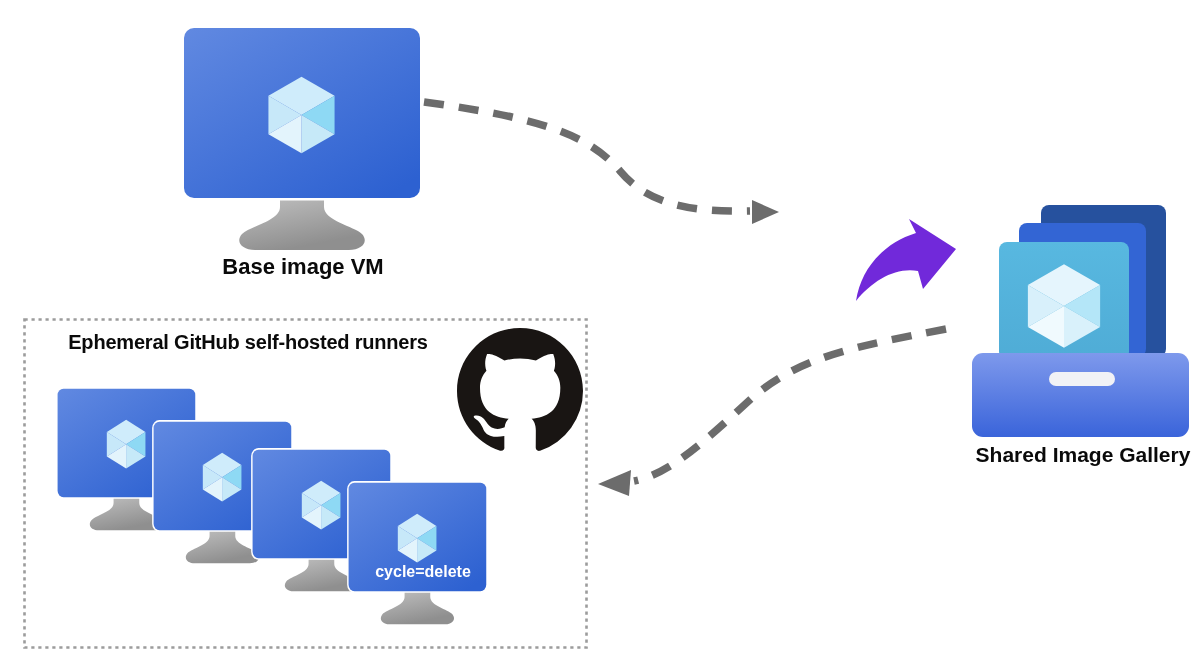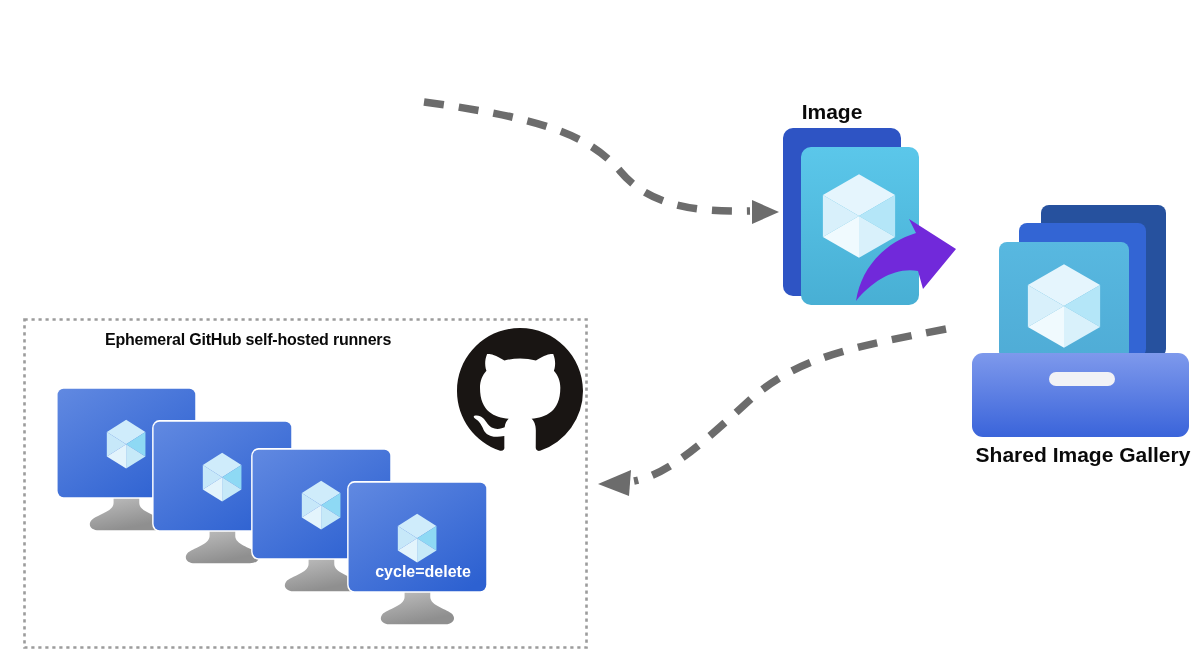--- a/index.html
+++ b/index.html
@@ -6,21 +6,21 @@
   .canvas{
     position:relative;width:1193px;height:669px;background:#ffffff;overflow:hidden;
     font-family:"Liberation Sans","DejaVu Sans",sans-serif;color:#0a0a0a;
   }
   .abs{position:absolute;}
   .label{
     font-size:21px;font-weight:600;text-align:center;white-space:nowrap;
     color:#0a0a0a;line-height:1.15;
   }
   .box-title{
-    font-size:16px;font-weight:600;text-align:center;white-space:nowrap;
+    font-size:20px;font-weight:600;text-align:center;white-space:nowrap;
     letter-spacing:-0.2px;color:#0a0a0a;
   }
   .vm-tag{
     font-size:16px;font-weight:600;color:#ffffff;text-align:center;white-space:nowrap;
   }
   svg{display:block;overflow:visible;}
   .overlay{pointer-events:none;}
 </style>
 </head>
 <body>
@@ -67,29 +67,27 @@
       </g>
 
       <g id="vmShape">
         <path d="M97 155 H141 V180 C141 194 171 199 179 207 C186 215 179 223 166 223 H72 C59 223 52 215 59 207 C67 199 97 194 97 180 Z" fill="url(#standGrad)" stroke="#ffffff" stroke-width="5" paint-order="stroke"></path>
         <rect x="1" y="1" width="236" height="170" rx="10" fill="url(#screenGrad)" stroke="#ffffff" stroke-width="5" paint-order="stroke"></rect>
         <use href="#cube" transform="translate(118.5,88) scale(0.87)"></use>
       </g>
     </defs>
   </svg>
 
+  <div class="abs" style="left:183px;top:27px;width:240px;height:260px">
+    <svg width="240" height="235" viewBox="0 0 240 235">
+      <use href="#vmShape"></use>
+    </svg>
+    <div class="abs label" style="left:0;top:227px;width:240px;font-size:22px">Base image VM</div>
+  </div>
 
-  <div class="abs" style="left:782px;top:100px;width:145px;height:210px">
-    <div class="abs label" style="left:-10px;top:0;width:120px">Image</div>
-    <svg class="abs" style="left:1px;top:26px" width="145" height="184" viewBox="0 0 145 184">
-      <rect x="0" y="2" width="118" height="168" rx="10" fill="#2E54C4"></rect>
-      <rect x="18" y="21" width="118" height="158" rx="10" fill="url(#cardGrad)"></rect>
-      <use href="#cubeLight" transform="translate(76,90) scale(0.95)"></use>
-    </svg>
-  </div>
 
   <div class="abs" style="left:972px;top:198px;width:222px;height:275px">
     <svg width="220" height="242" viewBox="0 0 220 242">
       <rect x="69" y="7" width="125" height="152" rx="8" fill="#26519E"></rect>
       <rect x="47" y="25" width="127" height="134" rx="8" fill="#3365D4"></rect>
       <rect x="27" y="44" width="130" height="118" rx="8" fill="url(#cardGrad2)"></rect>
       <use href="#cubeLight" transform="translate(92,108) scale(0.95)"></use>
       <rect x="0" y="155" width="217" height="84" rx="11" fill="url(#drawerGrad)"></rect>
       <rect x="77" y="174" width="66" height="14" rx="7" fill="#F1F2F6"></rect>
     </svg>

